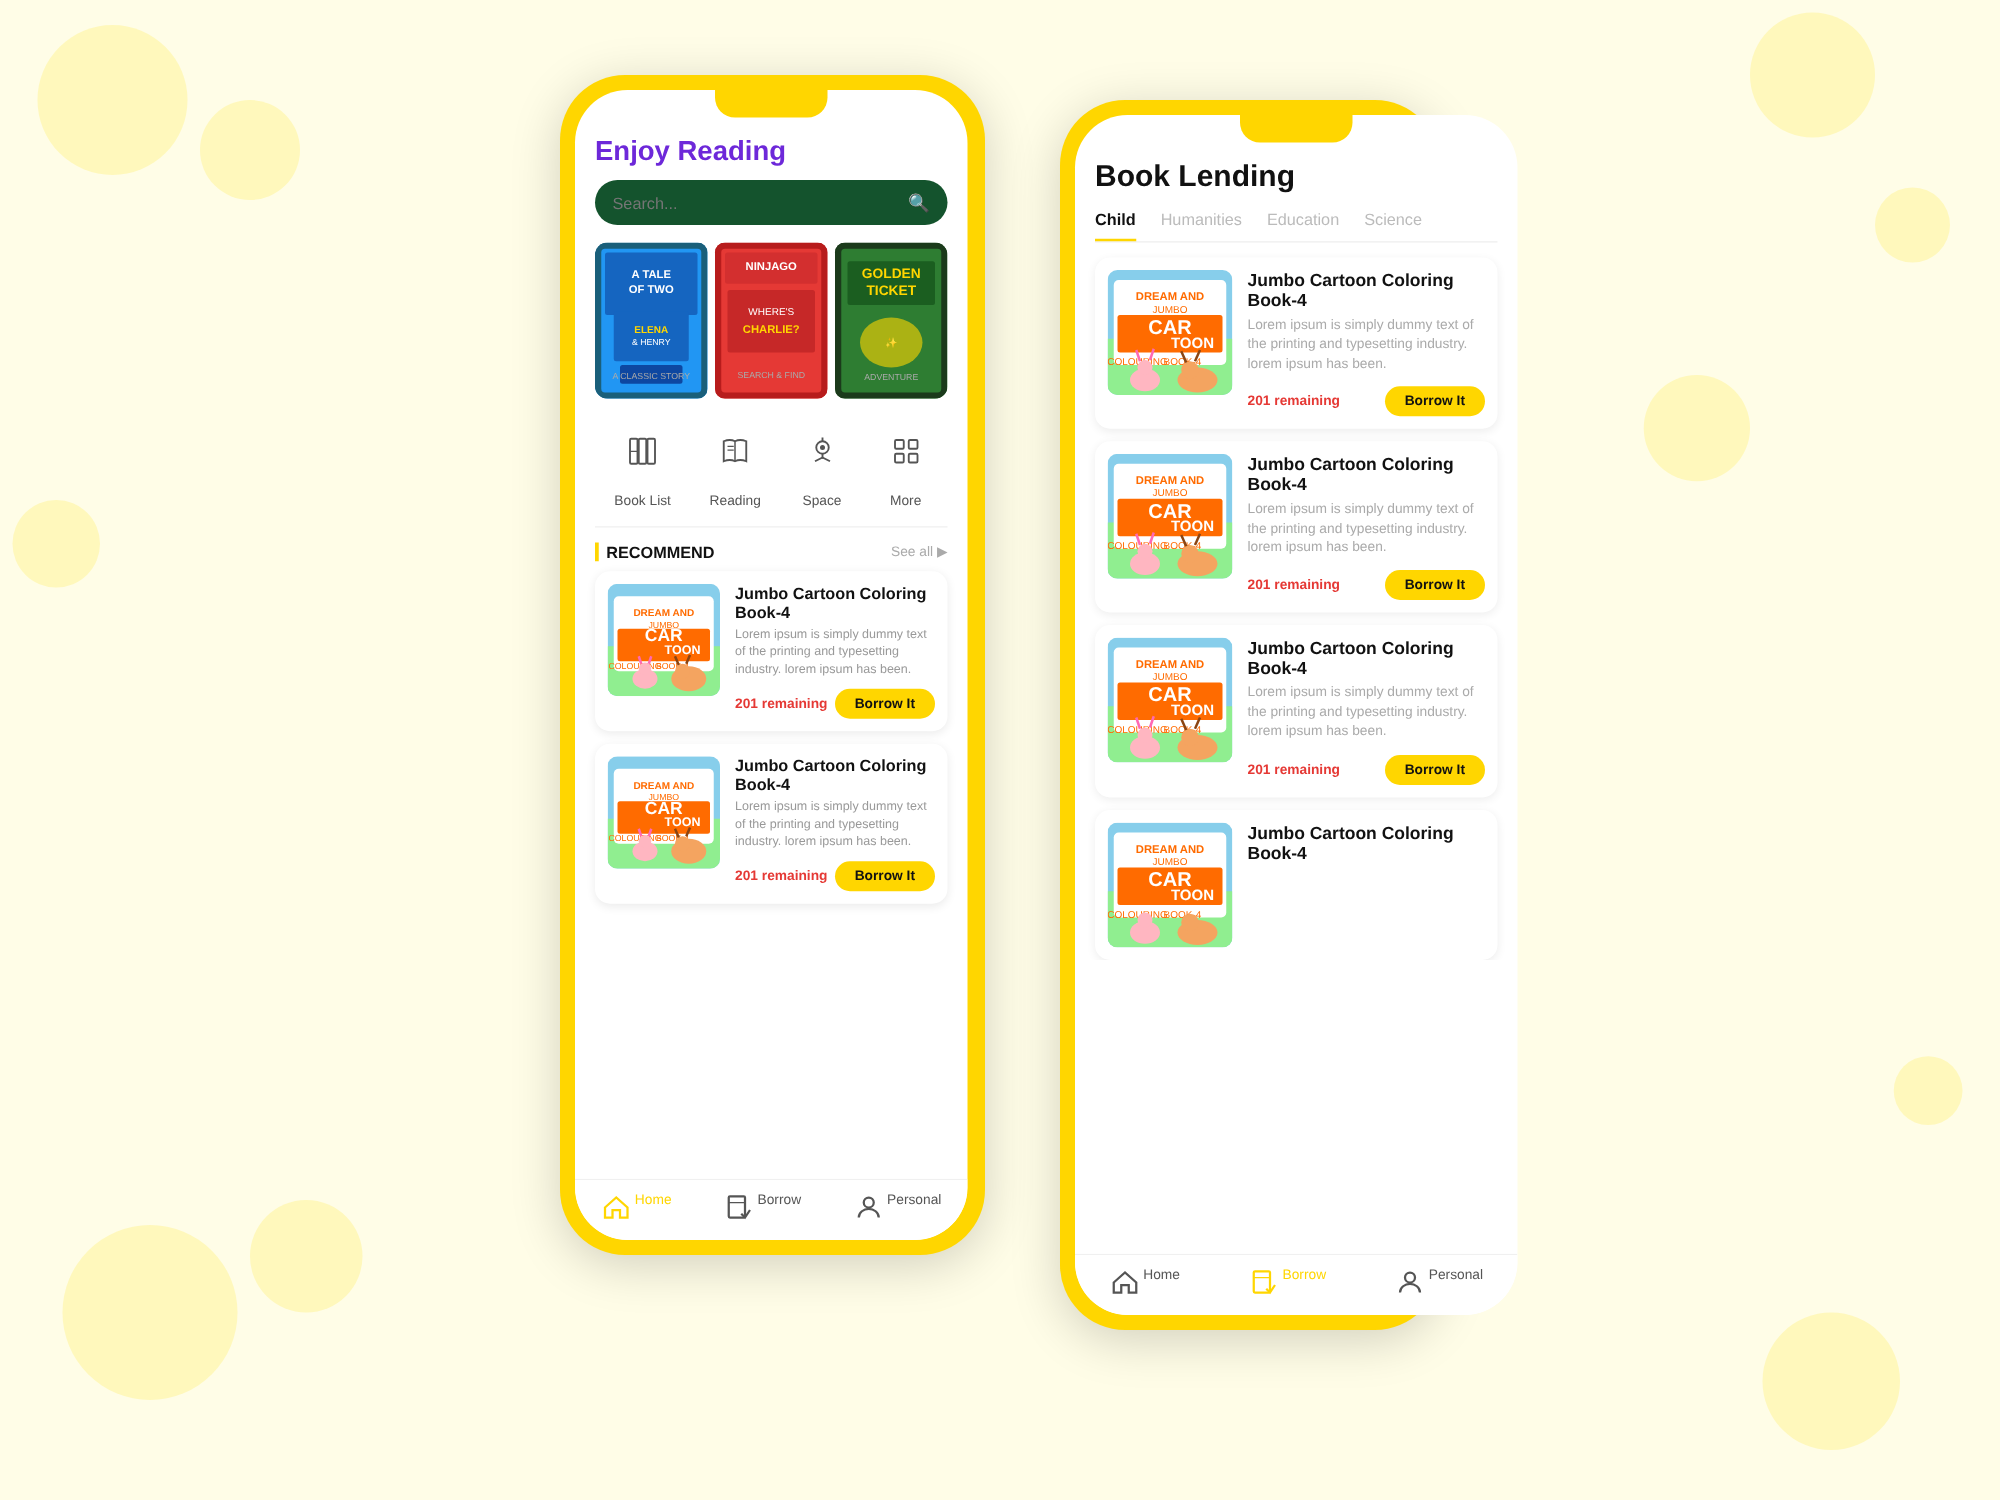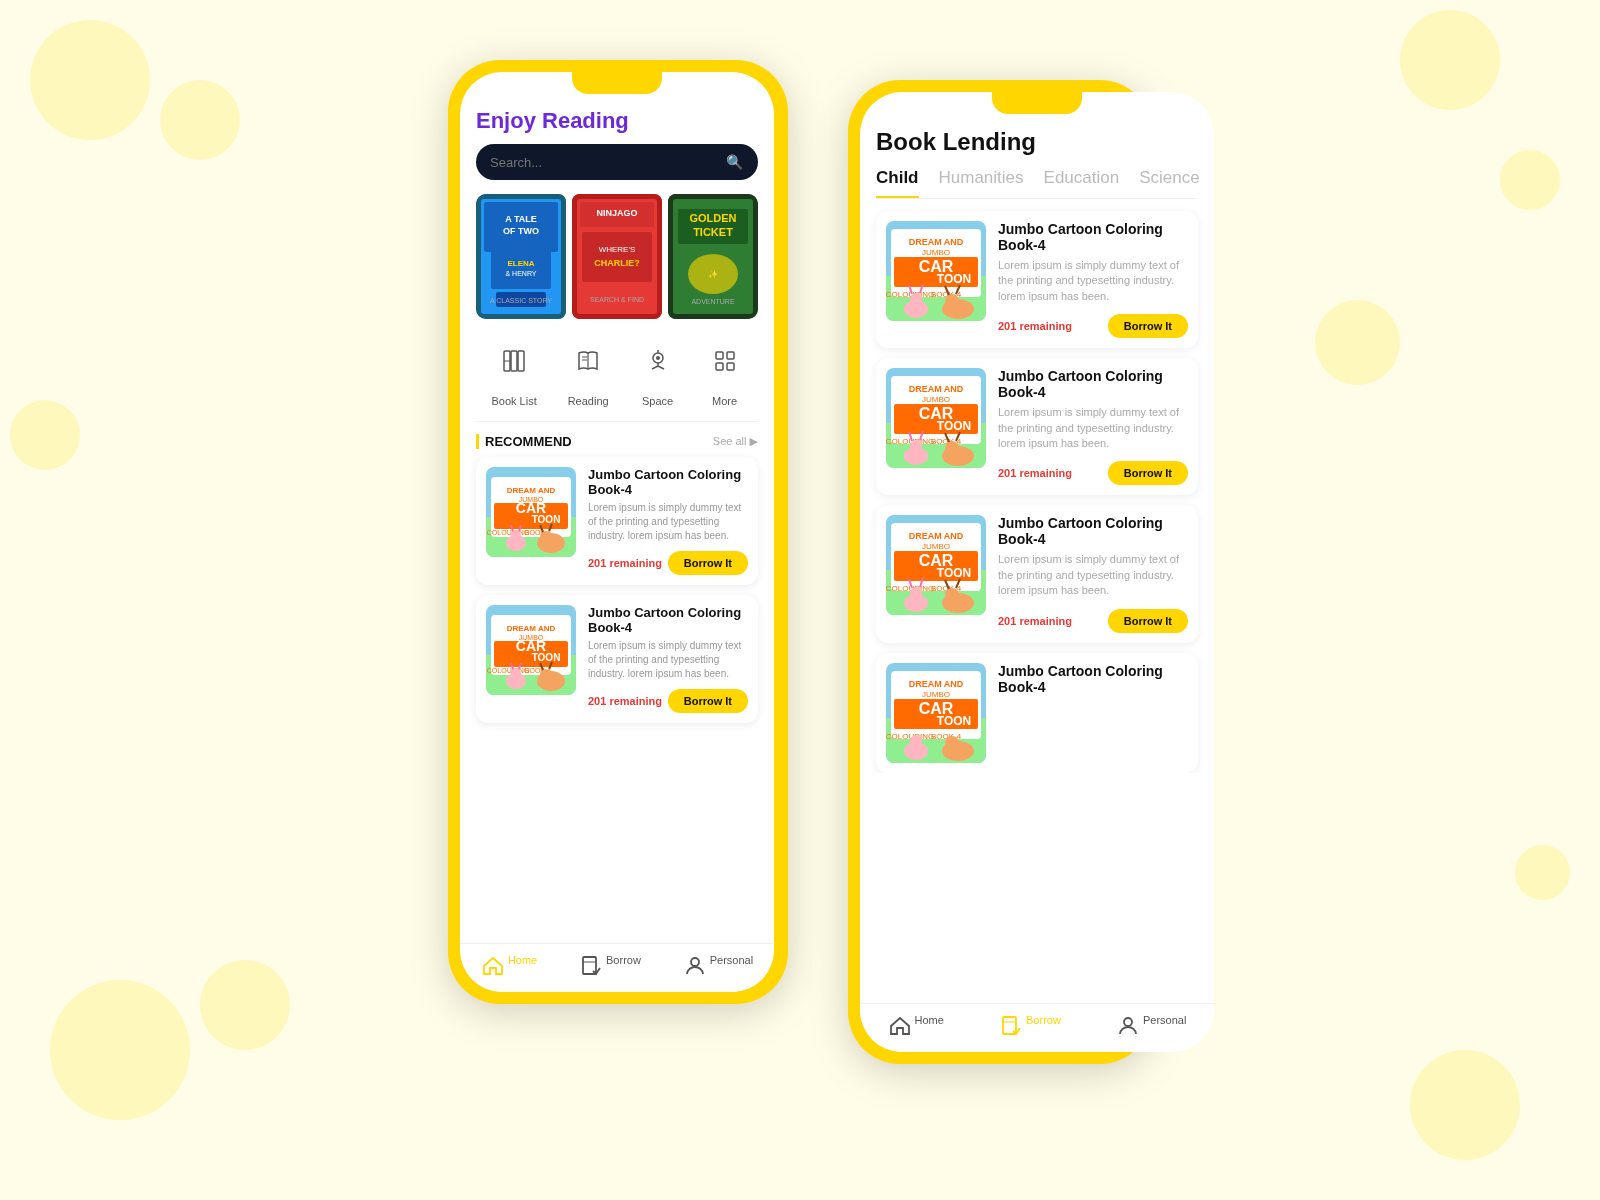--- a/index.html
+++ b/index.html
@@ -79,21 +79,21 @@
     }
 
     .p1-title {
       font-size: 22px;
       font-weight: 800;
       color: #6d28d9;
       padding: 14px 0 10px;
     }
 
     .p1-search {
-      background: #0f172a;
+      background: #14532d;
       border-radius: 20px;
       height: 36px;
       display: flex;
       align-items: center;
       padding: 0 14px;
       gap: 8px;
       margin-bottom: 14px;
     }
     .p1-search input {
       border: none;
@@ -277,21 +277,21 @@
       padding: 14px 0 12px;
     }
 
     .p2-tabs {
       display: flex;
       gap: 20px;
       border-bottom: 1px solid #eee;
       margin-bottom: 12px;
     }
     .p2-tab {
-      font-size: 17px;
+      font-size: 13px;
       color: #bbb;
       padding-bottom: 8px;
       cursor: pointer;
     }
     .p2-tab.active {
       color: #111;
       font-weight: 700;
       border-bottom: 2px solid #FFD600;
     }
 

